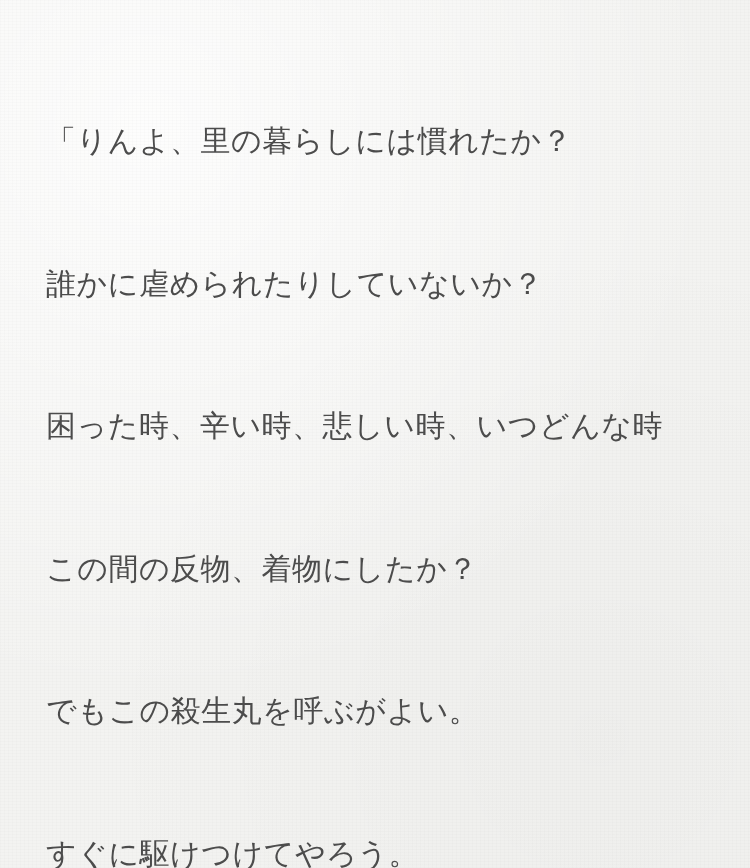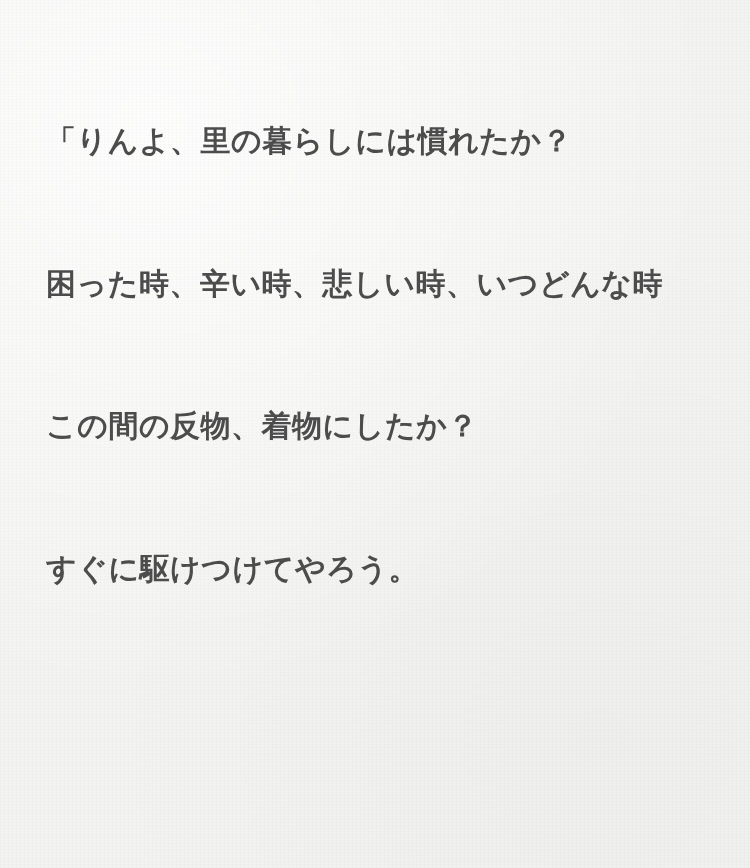--- a/index.html
+++ b/index.html
@@ -32,31 +32,32 @@
     line-height: 47.5px;
     color: #4c4c4c;
     letter-spacing: 0.5px;
     font-weight: 400;
     white-space: pre-wrap;
     word-break: break-all;
   }
   .line {
     display: block;
     min-height: 47.5px;
-    font-weight: bold;
   }
 </style>
 </head>
 <body>
 
 <div id="paper">
   <div id="text-body">
     <span class="line">「りんよ、里の暮らしには慣れたか？</span>
+    <span class="line">誰かに虐められたりしていないか？</span>
     <span class="line">困った時、辛い時、悲しい時、いつどんな時</span>
     <span class="line">この間の反物、着物にしたか？</span>
+    <span class="line">でもこの殺生丸を呼ぶがよい。</span>
     <span class="line">すぐに駆けつけてやろう。</span>
     
     
     
     
     
     
     
     
     

